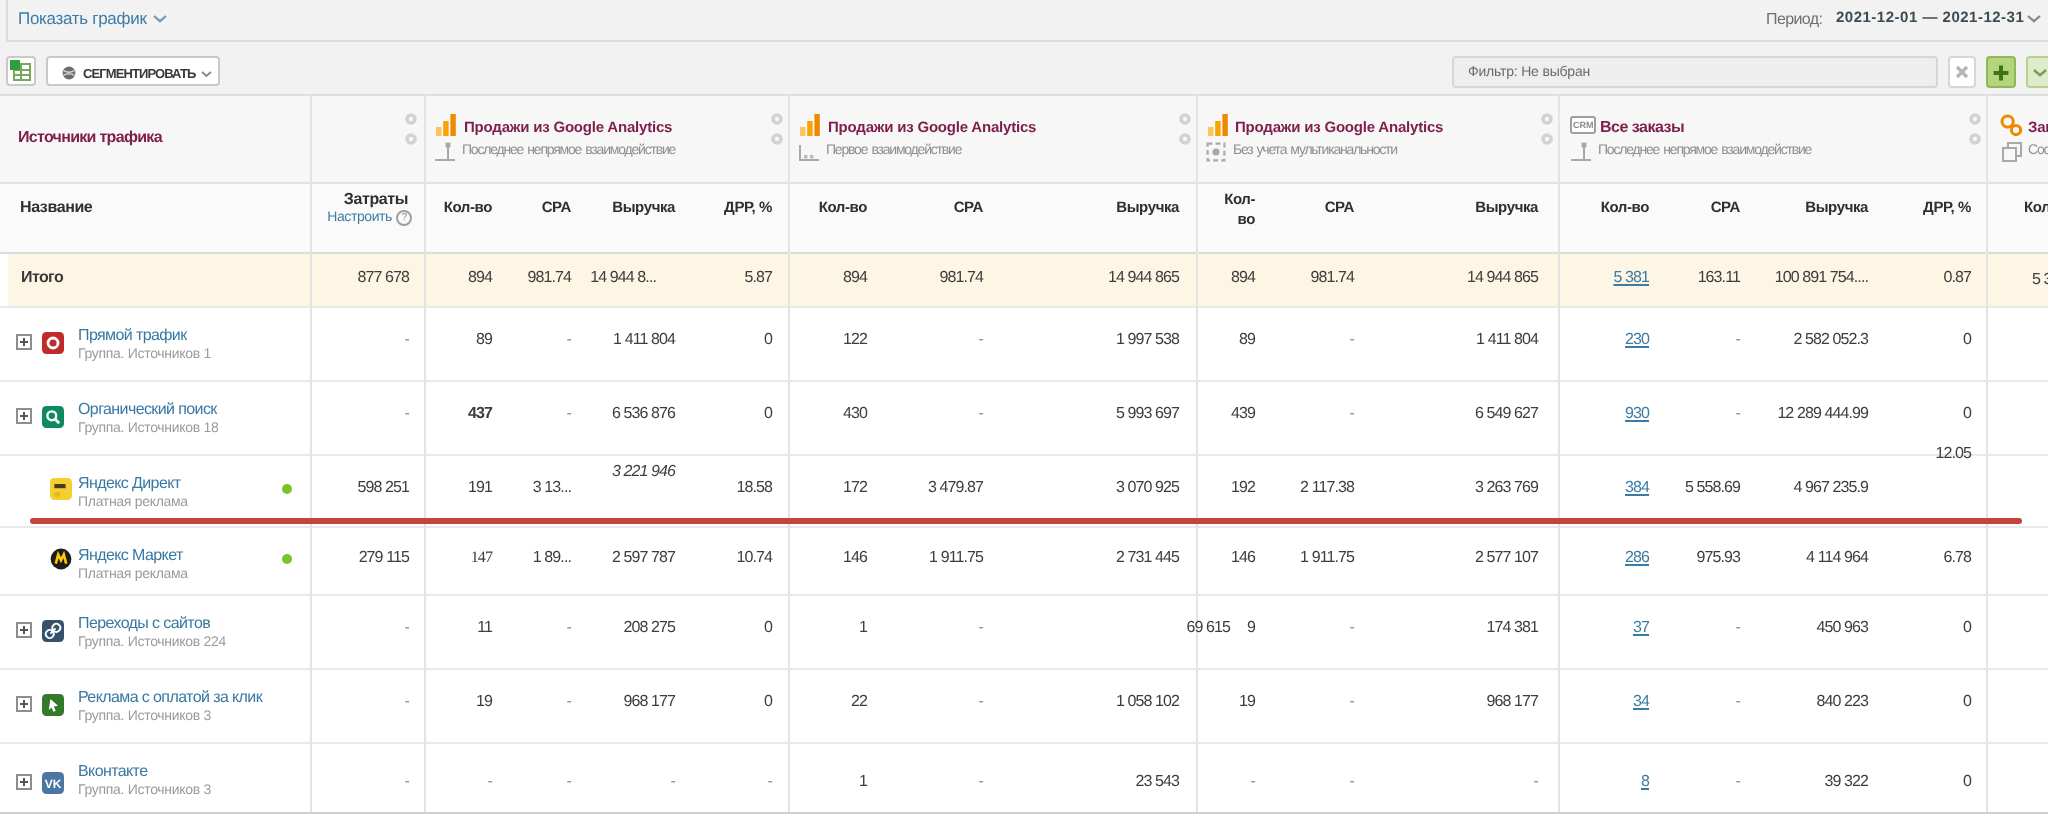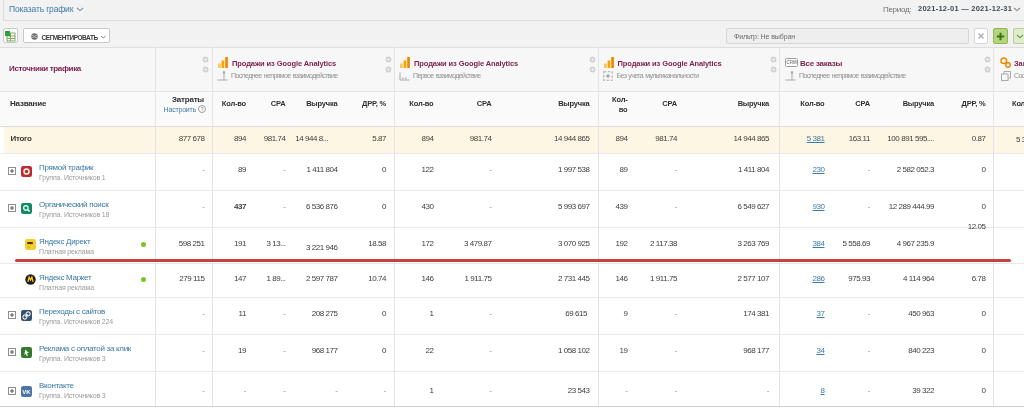--- a/index.html
+++ b/index.html
@@ -198,21 +198,21 @@
 <div class="abs v" style="right:696px;top:134.9px;">14 944 8...</div>
 <div class="abs v" style="right:638px;top:134.9px;">5.87</div>
 <div class="abs v" style="right:590.5px;top:134.9px;">894</div>
 <div class="abs v" style="right:532.5px;top:134.9px;">981.74</div>
 <div class="abs v" style="right:434.5px;top:134.9px;">14 944 865</div>
 <div class="abs v" style="right:396.5px;top:134.9px;">894</div>
 <div class="abs v" style="right:347px;top:134.9px;">981.74</div>
 <div class="abs v" style="right:255px;top:134.9px;">14 944 865</div>
 <div class="abs v lnk" style="right:199.5px;top:134.9px;">5 381</div>
 <div class="abs v" style="right:154px;top:134.9px;">163.11</div>
-<div class="abs v" style="right:90px;top:134.9px;">100 891 595....</div>
+<div class="abs v" style="right:90px;top:134.9px;">100 891 754....</div>
 <div class="abs v" style="right:38.5px;top:134.9px;">0.87</div>
 <div class="abs v" style="left:1016px;top:135.5px;">5 38</div>
 <svg class="abs" style="left:8px;top:167.0px" width="8" height="8">
     <rect x="0.5" y="0.5" width="7" height="7" fill="#fff" stroke="#8e8e8e"></rect>
     <path d="M4,2 L4,6 M2,4 L6,4" stroke="#555" stroke-width="1"></path>
   </svg>
 <svg class="abs" style="left:21px;top:165.5px" width="11" height="11">
     <rect x="0" y="0" width="11" height="11" rx="2.2" fill="#bf2b2b"></rect>
     <circle cx="5.5" cy="5.5" r="2.5" fill="none" stroke="#fff" stroke-width="1.4"></circle>
   </svg>
@@ -263,41 +263,41 @@
     <rect x="0" y="0" width="11" height="11" rx="2.2" fill="#f5ce31"></rect>
     <rect x="2.2" y="3" width="5.6" height="2.1" fill="#4a3b23"></rect>
     <rect x="2.2" y="7.1" width="2.9" height="2.2" fill="#e5b81e"></rect>
   </svg>
 <div class="abs title" style="left:39px;top:238.0px;">Яндекс Директ</div>
 <div class="abs sub" style="left:39px;top:248.0px;">Платная реклама</div>
 <div class="abs" style="left:141px;top:242.0px;width:5px;height:5px;border-radius:50%;background:#7cc32a;"></div>
 <div class="abs v" style="right:819.5px;top:239.9px;">598 251</div>
 <div class="abs v" style="right:778px;top:239.9px;">191</div>
 <div class="abs v" style="right:738.5px;top:239.9px;">3 13...</div>
-<div class="abs v" style="right:686.5px;top:244px;">3 221 946</div>
+<div class="abs v" style="right:686.5px;top:232px;font-style:italic;">3 221 946</div>
 <div class="abs v" style="right:638px;top:239.9px;">18.58</div>
 <div class="abs v" style="right:590.5px;top:239.9px;">172</div>
 <div class="abs v" style="right:532.5px;top:239.9px;">3 479.87</div>
 <div class="abs v" style="right:434.5px;top:239.9px;">3 070 925</div>
 <div class="abs v" style="right:396.5px;top:239.9px;">192</div>
 <div class="abs v" style="right:347px;top:239.9px;">2 117.38</div>
 <div class="abs v" style="right:255px;top:239.9px;">3 263 769</div>
 <div class="abs v lnk" style="right:199.5px;top:239.9px;">384</div>
 <div class="abs v" style="right:154px;top:239.9px;">5 558.69</div>
 <div class="abs v" style="right:90px;top:239.9px;">4 967 235.9</div>
 <div class="abs v" style="right:38.5px;top:223px;">12.05</div>
 <svg class="abs" style="left:24.5px;top:274.0px" width="11" height="11">
     <circle cx="5.5" cy="5.5" r="5.2" fill="#1d1d1d"></circle>
     <path d="M2.9,7.8 L4.1,3.2 L5.5,6.1 L6.9,3.2 L8.1,7.8" fill="none" stroke="#ffcc00" stroke-width="1.3"></path>
   </svg>
 <div class="abs title" style="left:39px;top:274.0px;">Яндекс Маркет</div>
 <div class="abs sub" style="left:39px;top:284.0px;">Платная реклама</div>
 <div class="abs" style="left:141px;top:277.0px;width:5px;height:5px;border-radius:50%;background:#7cc32a;"></div>
 <div class="abs v" style="right:819.5px;top:274.9px;">279 115</div>
-<div class="abs v" style="right:778px;top:274.9px;">147</div>
+<div class="abs v" style="right:778px;top:274.9px;font-family:Liberation Serif, serif;">147</div>
 <div class="abs v" style="right:738.5px;top:274.9px;">1 89...</div>
 <div class="abs v" style="right:686.5px;top:274.9px;">2 597 787</div>
 <div class="abs v" style="right:638px;top:274.9px;">10.74</div>
 <div class="abs v" style="right:590.5px;top:274.9px;">146</div>
 <div class="abs v" style="right:532.5px;top:274.9px;">1 911.75</div>
 <div class="abs v" style="right:434.5px;top:274.9px;">2 731 445</div>
 <div class="abs v" style="right:396.5px;top:274.9px;">146</div>
 <div class="abs v" style="right:347px;top:274.9px;">1 911.75</div>
 <div class="abs v" style="right:255px;top:274.9px;">2 577 107</div>
 <div class="abs v lnk" style="right:199.5px;top:274.9px;">286</div>
@@ -316,21 +316,21 @@
   </svg>
 <div class="abs title" style="left:39px;top:308.0px;">Переходы с сайтов</div>
 <div class="abs sub" style="left:39px;top:318.0px;">Группа. Источников 224</div>
 <div class="abs v dash" style="right:819.5px;top:310.4px;">-</div>
 <div class="abs v" style="right:778px;top:310.4px;">11</div>
 <div class="abs v dash" style="right:738.5px;top:310.4px;">-</div>
 <div class="abs v" style="right:686.5px;top:310.4px;">208 275</div>
 <div class="abs v" style="right:638px;top:310.4px;">0</div>
 <div class="abs v" style="right:590.5px;top:310.4px;">1</div>
 <div class="abs v dash" style="right:532.5px;top:310.4px;">-</div>
-<div class="abs v" style="right:437px;top:310.4px;">69 615</div>
+<div class="abs v" style="right:409px;top:310.4px;">69 615</div>
 <div class="abs v" style="right:396.5px;top:310.4px;">9</div>
 <div class="abs v dash" style="right:347px;top:310.4px;">-</div>
 <div class="abs v" style="right:255px;top:310.4px;">174 381</div>
 <div class="abs v lnk" style="right:199.5px;top:310.4px;">37</div>
 <div class="abs v dash" style="right:154px;top:310.4px;">-</div>
 <div class="abs v" style="right:90px;top:310.4px;">450 963</div>
 <div class="abs v" style="right:38.5px;top:310.4px;">0</div>
 <svg class="abs" style="left:8px;top:348.0px" width="8" height="8">
     <rect x="0.5" y="0.5" width="7" height="7" fill="#fff" stroke="#8e8e8e"></rect>
     <path d="M4,2 L4,6 M2,4 L6,4" stroke="#555" stroke-width="1"></path>

